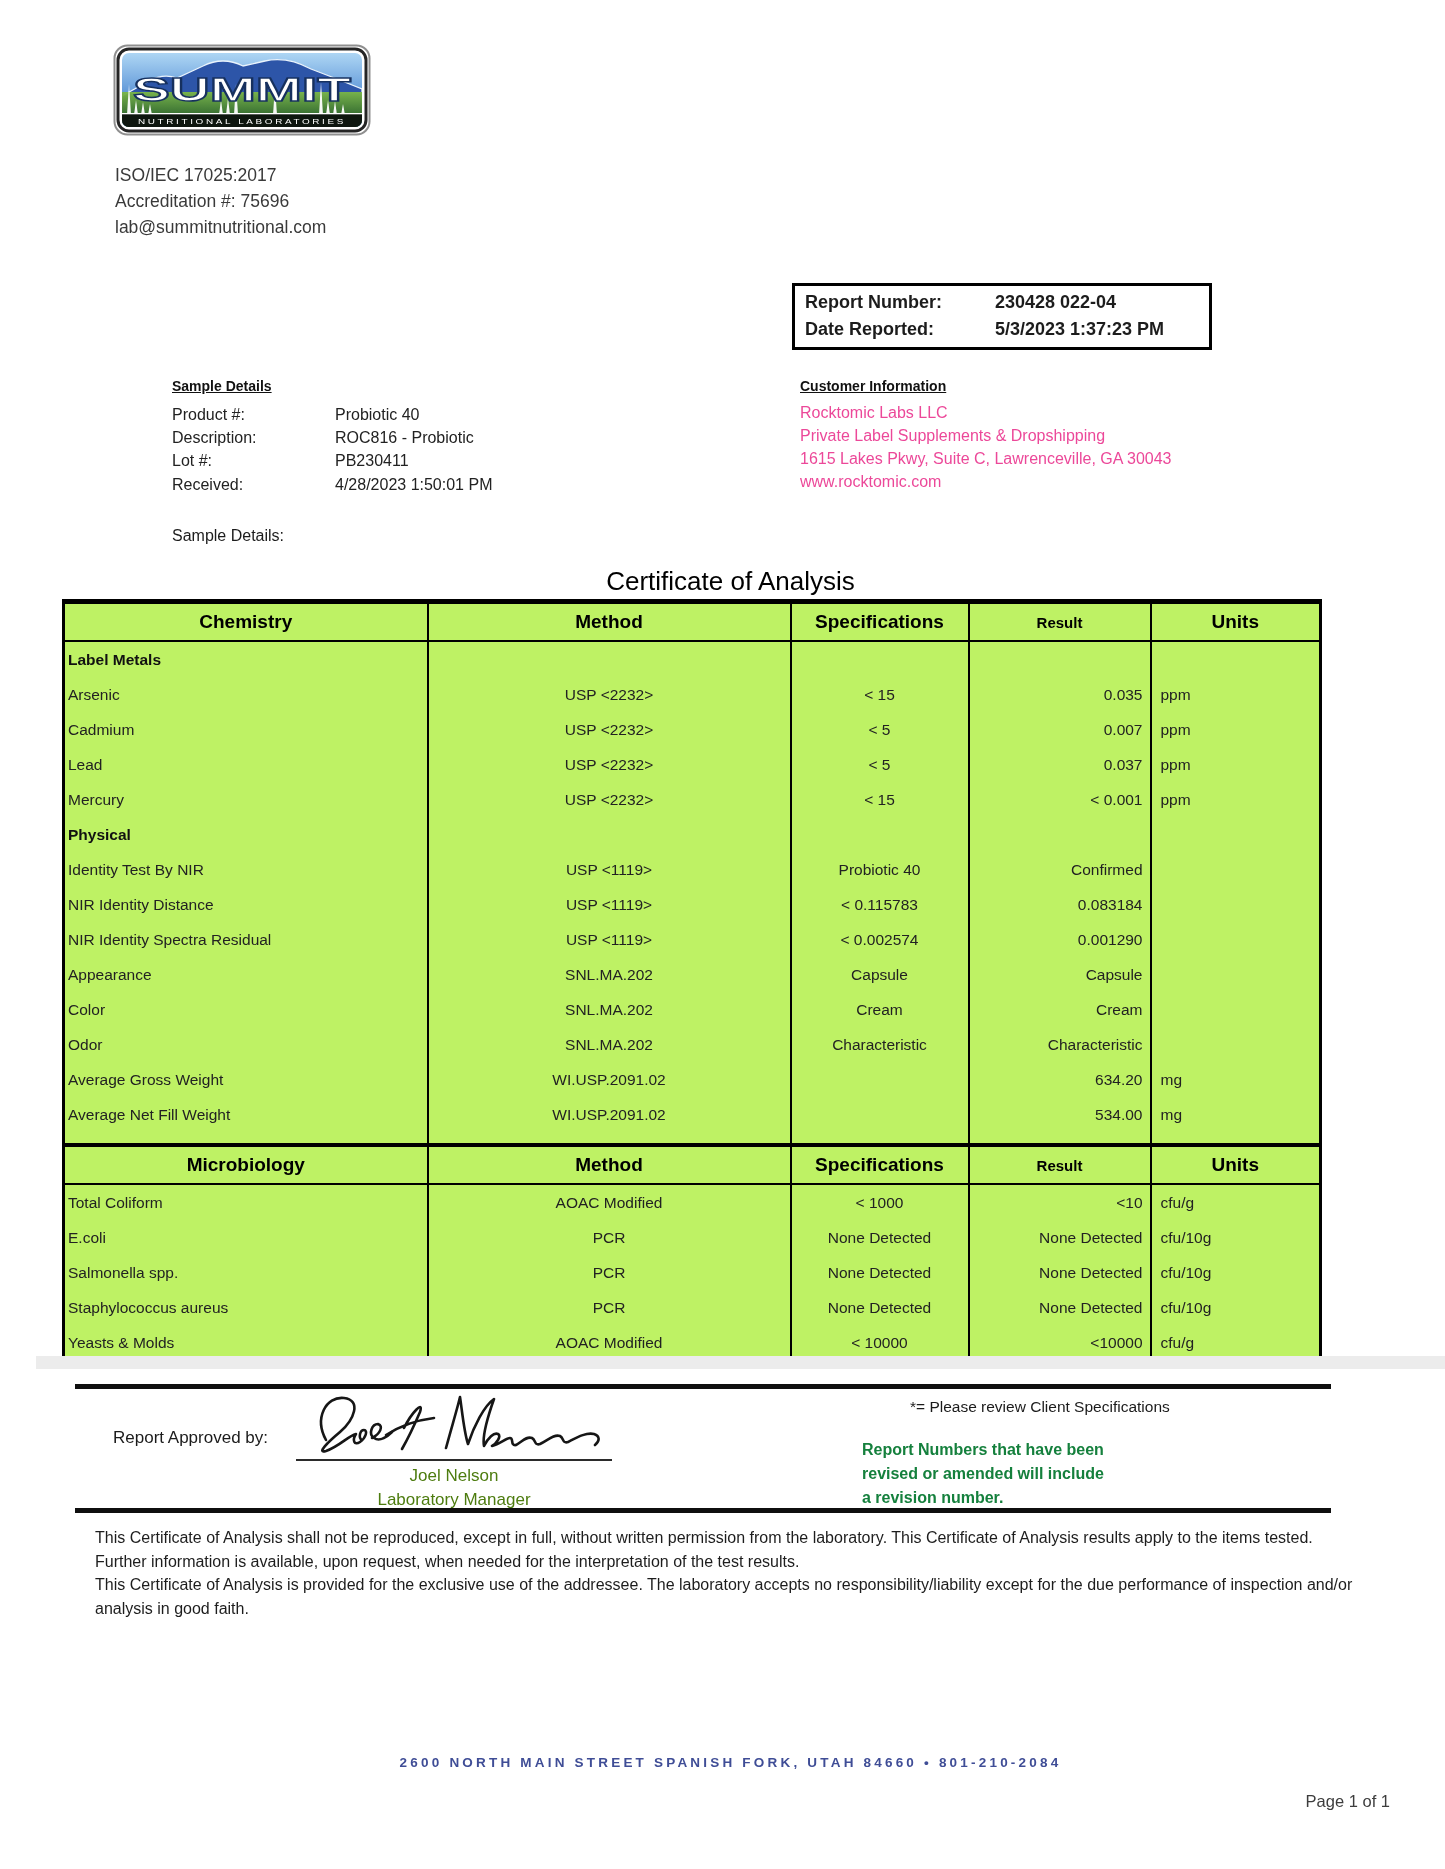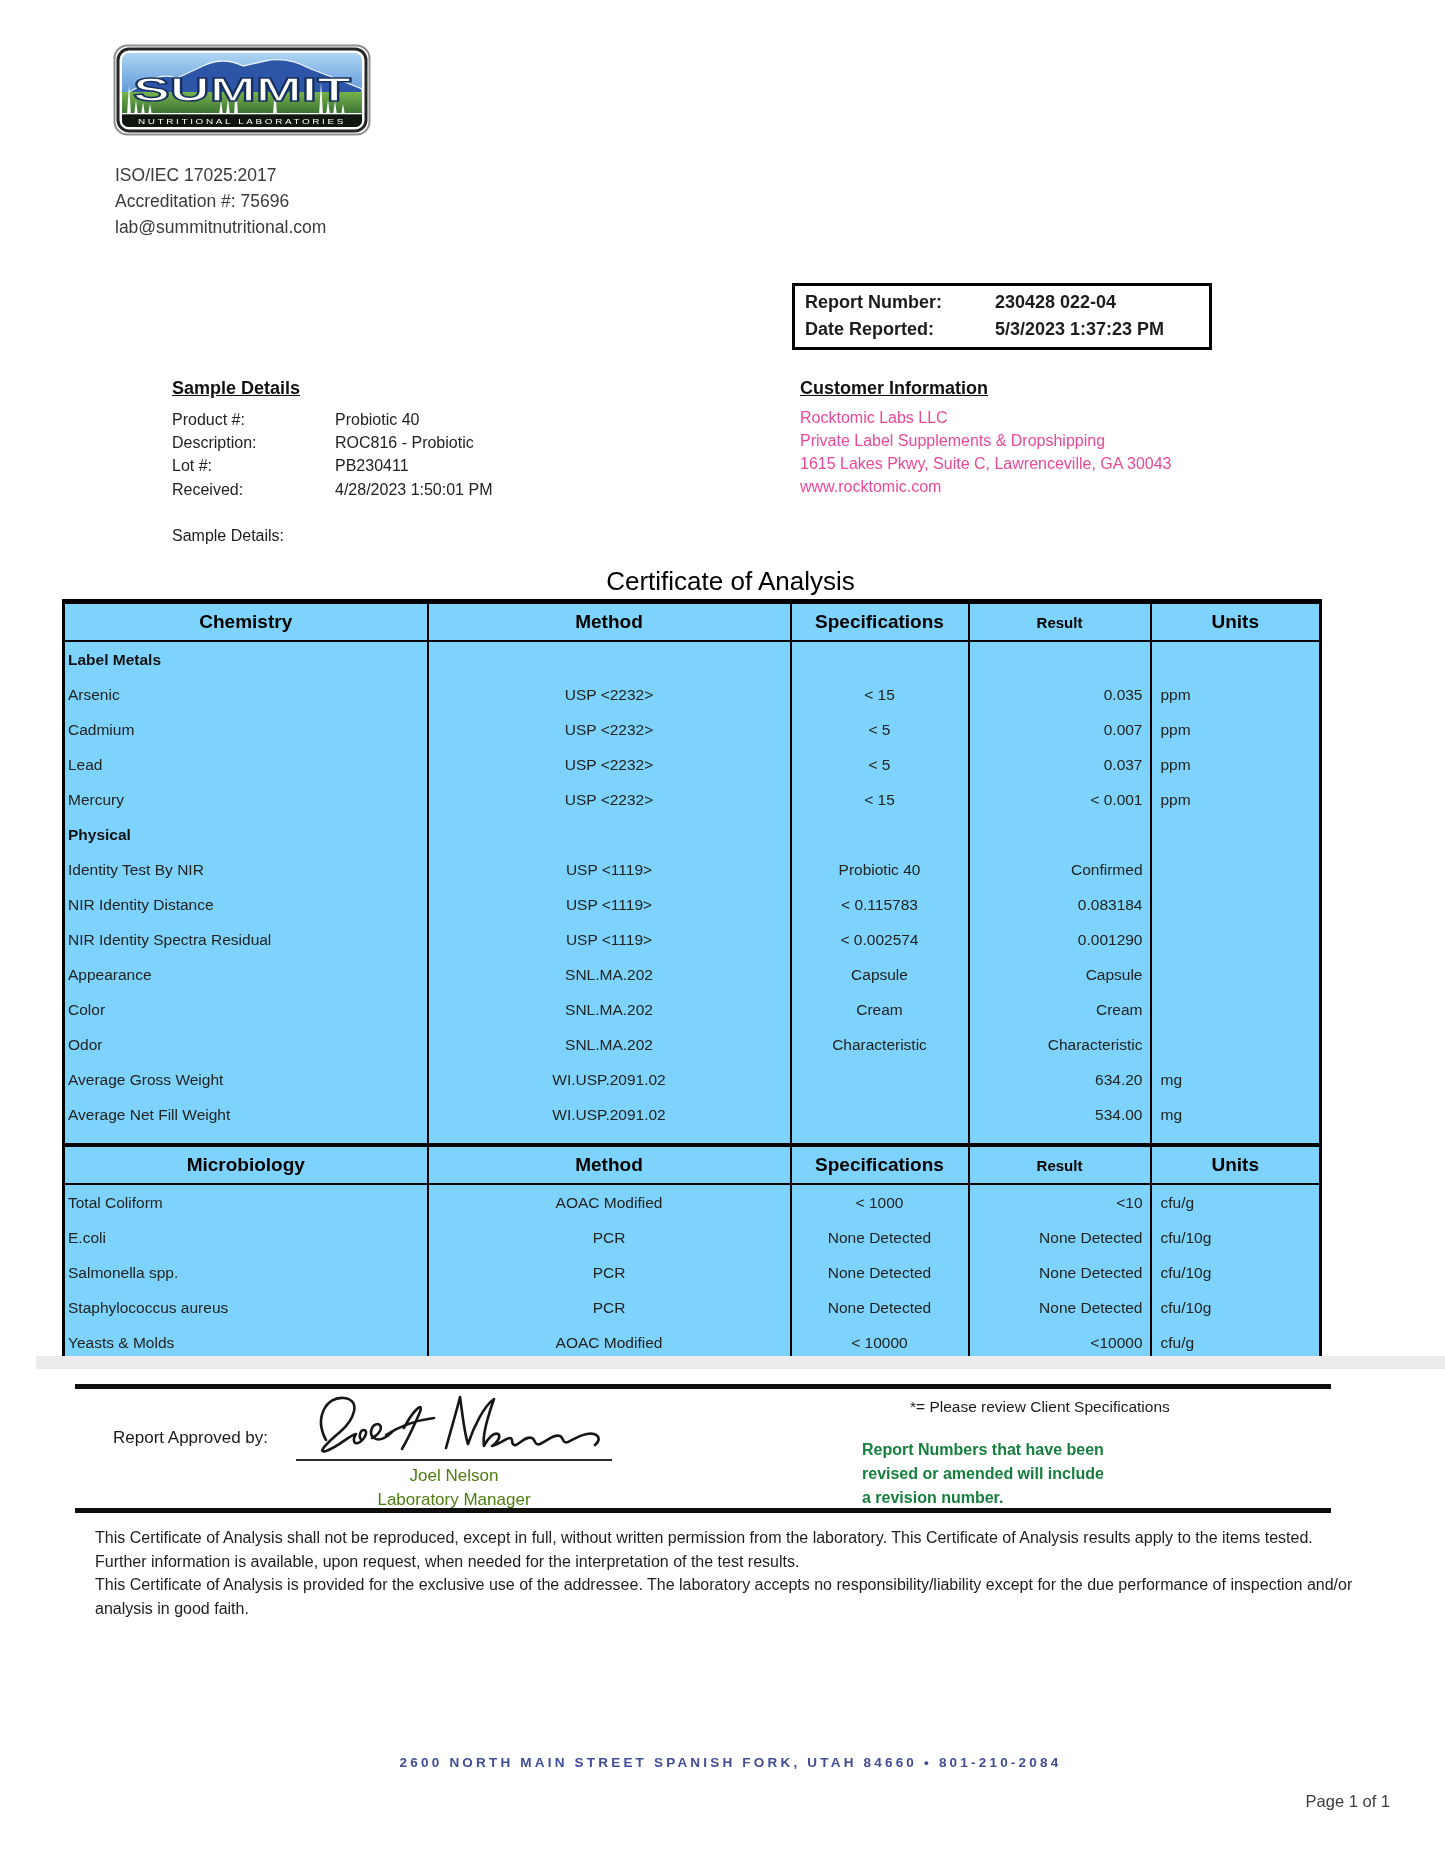--- a/index.html
+++ b/index.html
@@ -10,29 +10,29 @@
   
   .accred{left:115px;top:162px;font-size:17.5px;line-height:26px;color:#3a3a3a;}
 
   
   .report-box{left:792px;top:283px;width:392px;border:3px solid #000;padding:3px 12px 4px 10px;}
   .rb-row{display:grid;grid-template-columns:190px auto;height:27px;align-items:center;}
   .rb-label{font-weight:bold;font-size:18px;}
   .rb-value{font-weight:bold;font-size:18px;}
 
   
-  .blk-heading{font-weight:bold;font-size:18px;text-decoration:underline;color:#111;}
+  .blk-heading{font-weight:bold;font-size:14px;text-decoration:underline;color:#111;}
   .kv-row{display:grid;grid-template-columns:163px auto;line-height:23.2px;font-size:16px;color:#222;}
   .cust-line{font-size:16px;line-height:23px;color:#ec4899;}
 
   .coa-title{left:0;top:566px;width:1445px;text-align:center;font-size:26px;color:#000;
              transform:translateX(8px);}
 
   
-  table.coa{border-collapse:collapse;table-layout:fixed;background:#7dd3fc;}
+  table.coa{border-collapse:collapse;table-layout:fixed;background:#bef264;}
   table.coa th,table.coa td{border-left:2px solid #000;overflow:hidden;white-space:nowrap;}
   table.coa th:first-child,table.coa td:first-child{border-left:none;}
   table.coa{border:3px solid #000;border-top:5px solid #000;}
   table.coa thead th{border-bottom:2px solid #000;height:34px;font-size:19px;font-weight:bold;
                      text-align:center;vertical-align:middle;color:#000;}
   table.coa thead th.h-result{font-size:15px;}
   table.coa td{height:33px;font-size:15.5px;vertical-align:middle;color:#222;}
   td.c-name{text-align:left;padding-left:3px;}
   td.c-method{text-align:center;}
   td.c-spec{text-align:center;}

